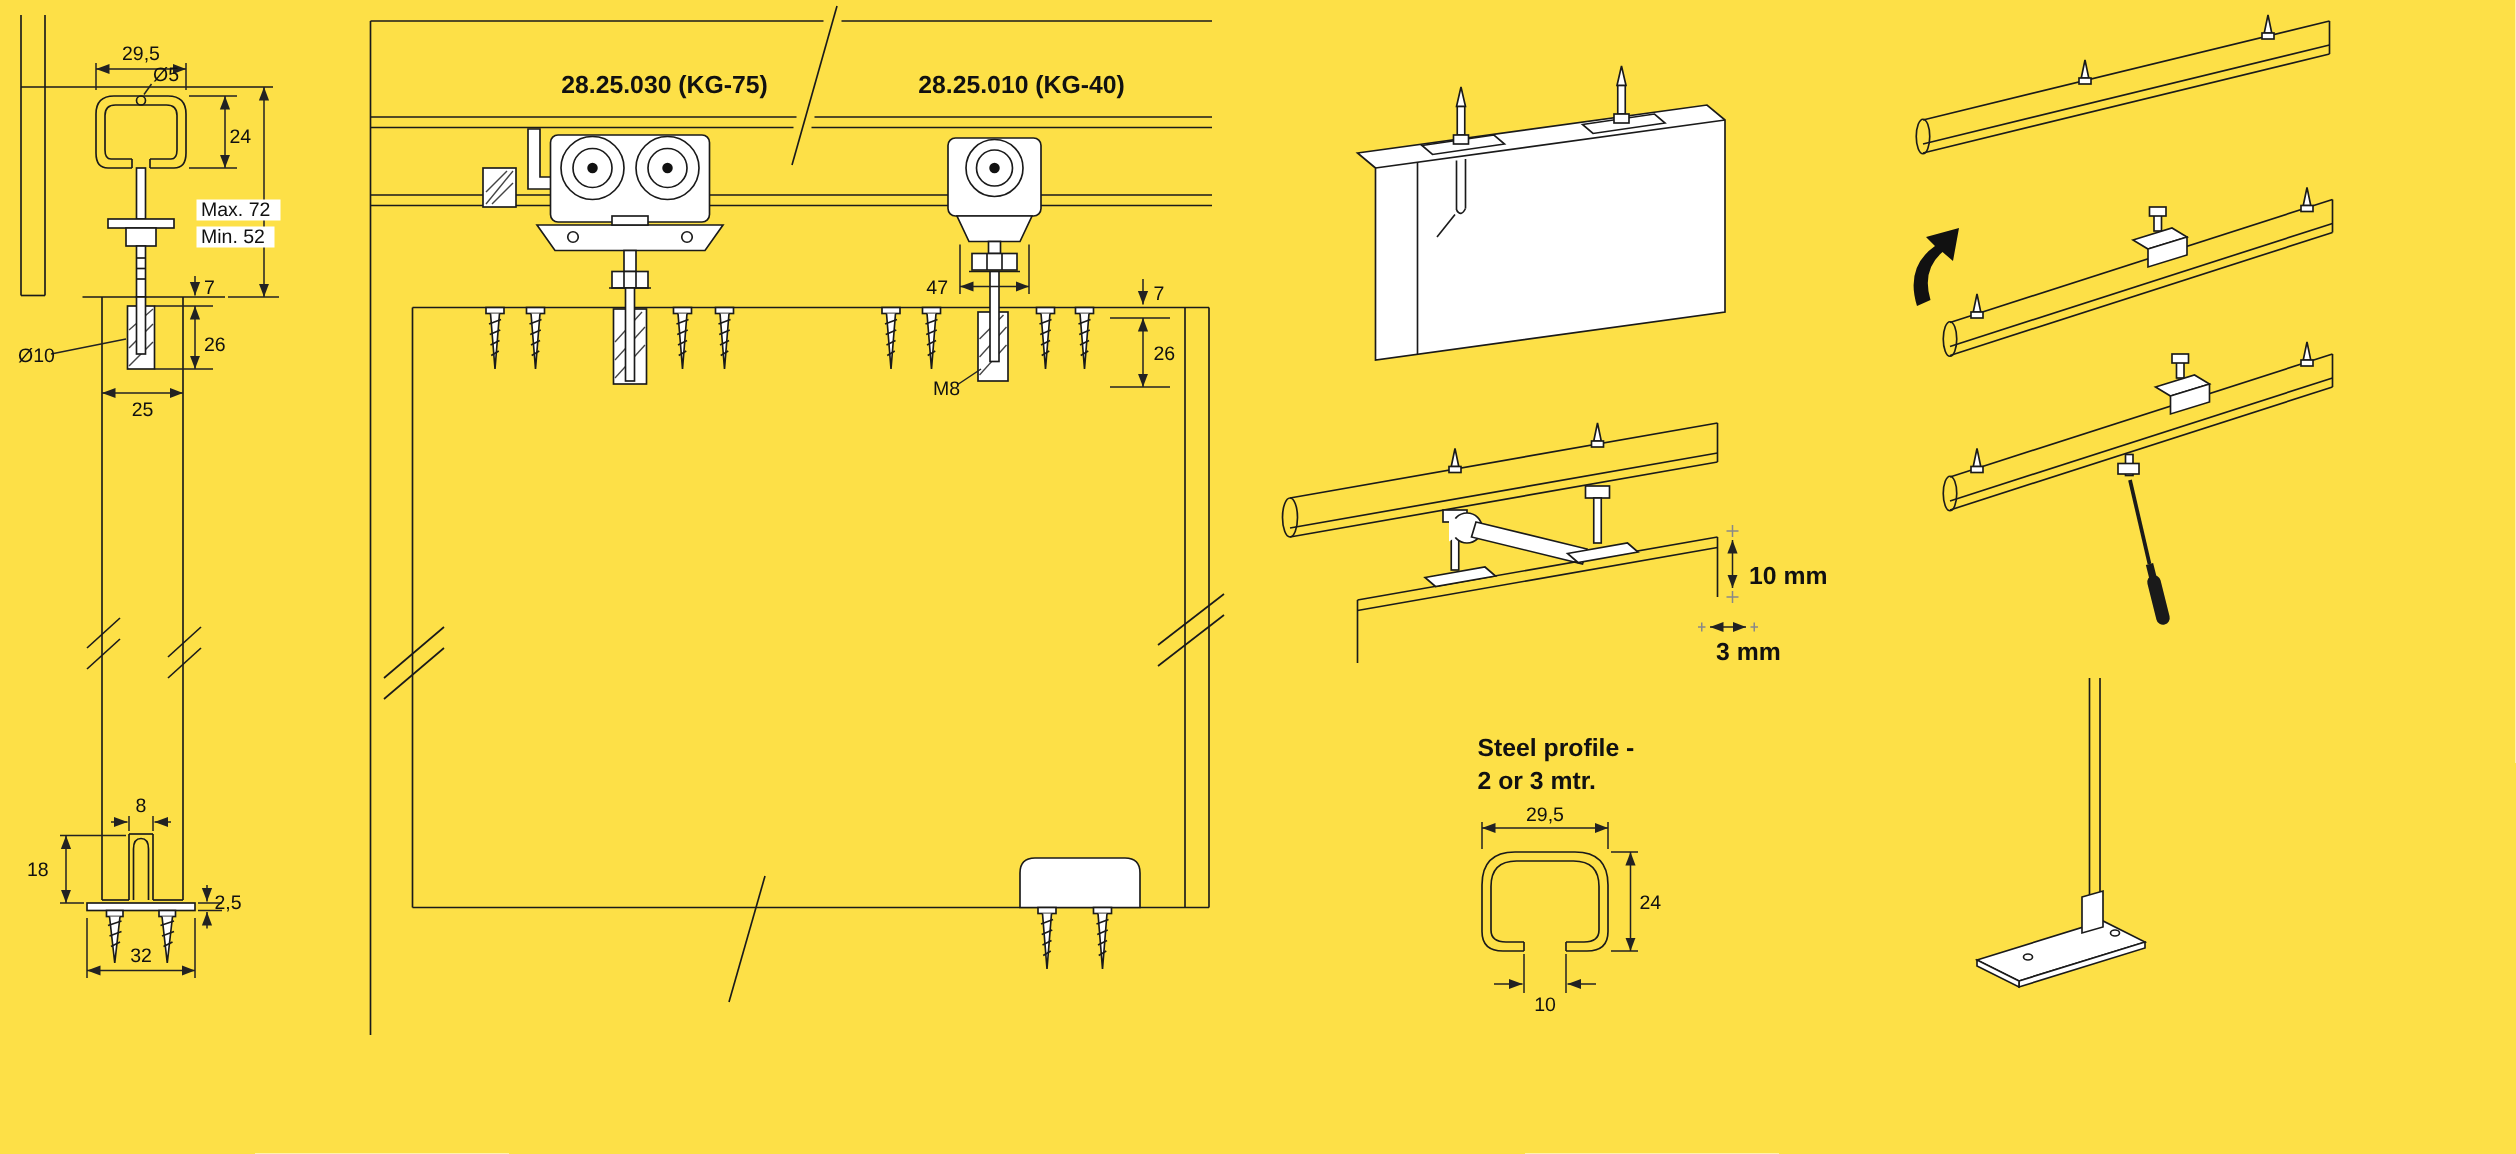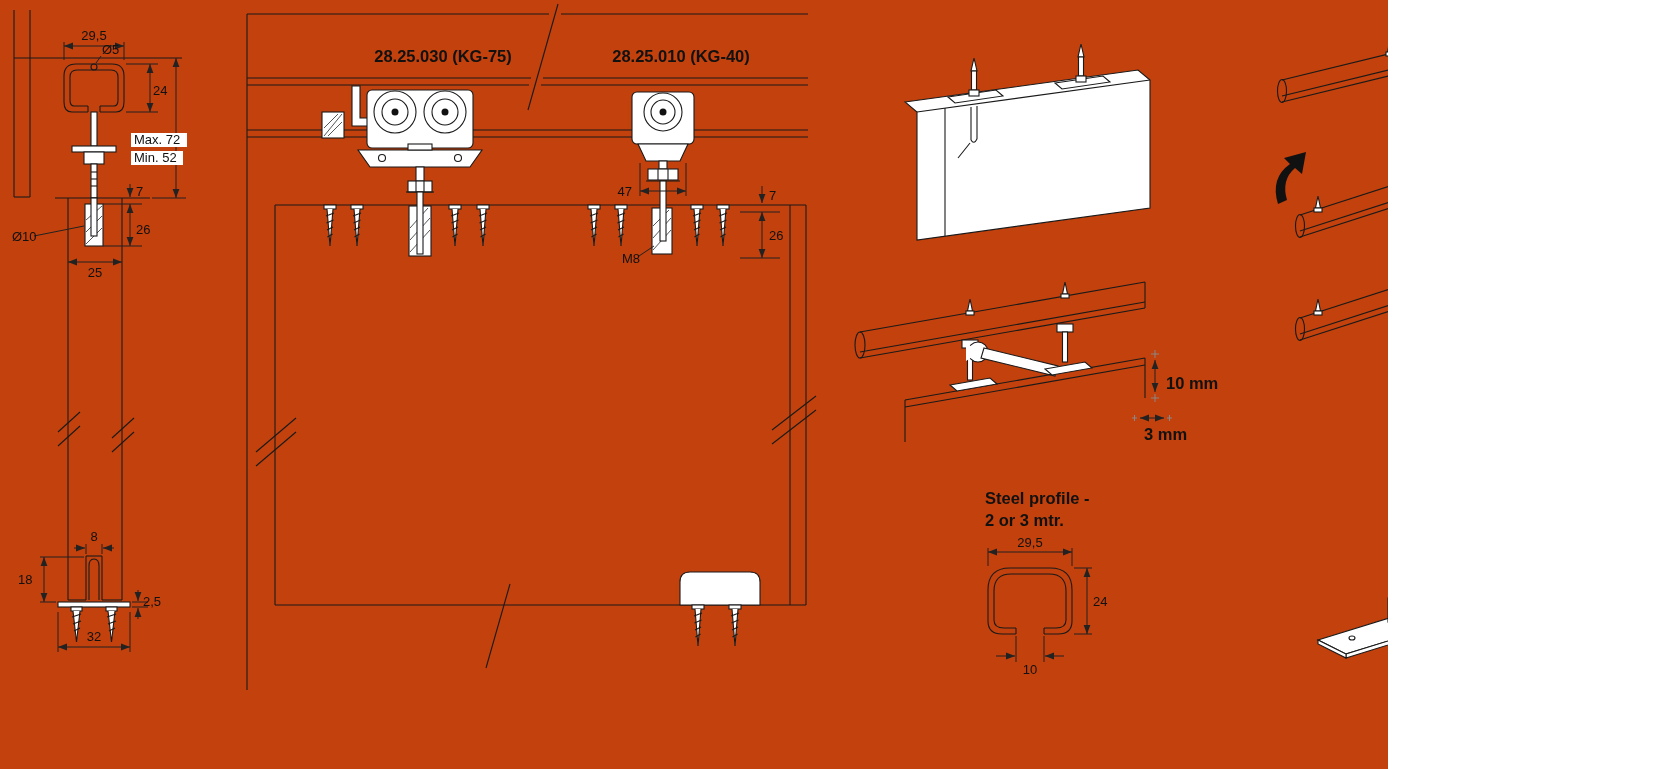--- a/index.html
+++ b/index.html
@@ -1,18 +1,18 @@
 <!DOCTYPE html>
 <html><head>
 <meta charset="utf-8">
 <style>
   * { margin:0; padding:0; box-sizing:border-box; }
   html,body { background:#fff; }
   body { width:1677px; height:769px; font-family:"Liberation Sans", sans-serif; }
-  .page { position:relative; width:1388px; height:769px; background:#c2410c; overflow:hidden; }
+  .page { position:relative; width:1677px; height:769px; background:#fde047; overflow:hidden; }
   .page > svg { position:absolute; top:0; }
   #p-left   { left:0; }
   #p-center { left:240px; }
   #p-mount  { left:850px; }
   #p-right  { left:1250px; }
   svg text { fill:#111; stroke:none; font-family:"Liberation Sans", sans-serif; font-size:13px; }
   svg text.b { font-weight:bold; font-size:16.5px; }
   .ln  { stroke:#1a1a1a; stroke-width:1.1; fill:none; }
   .dim { stroke:#222; stroke-width:1; fill:none; }
   .hat { stroke:#444; stroke-width:0.9; fill:none; }

